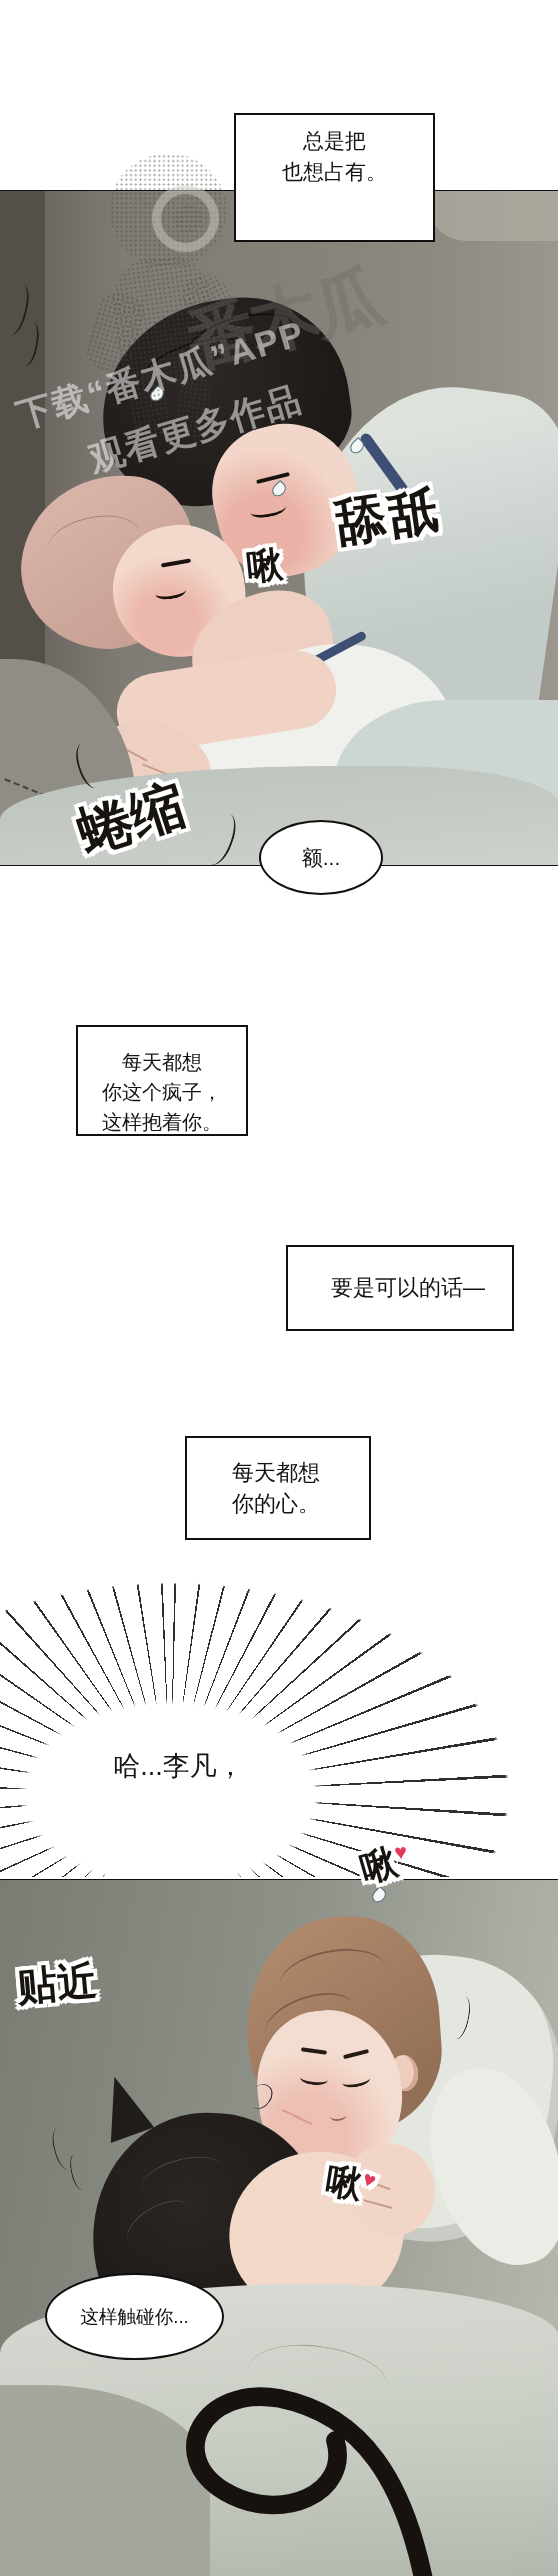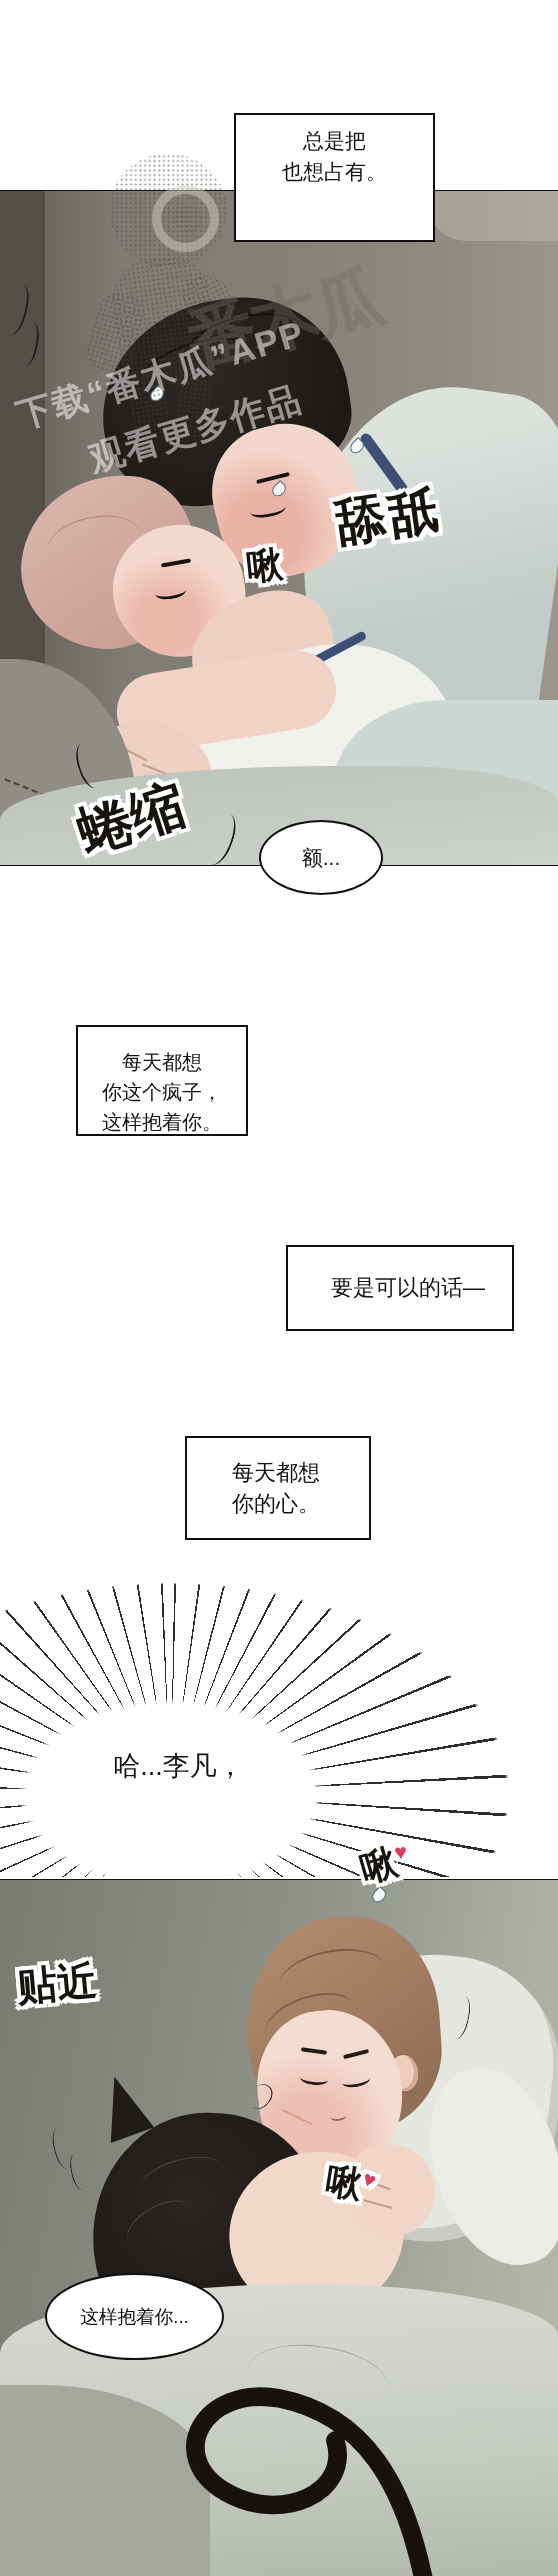--- a/index.html
+++ b/index.html
@@ -182,17 +182,17 @@
   </div>
 
   <div class="sfx" style="left:361px;top:1840px;font-size:36px;transform:rotate(-16deg);">
     <span>啾</span><span class="heart">♥</span>
   </div>
   <div class="sfx" style="left:17px;top:1956px;font-size:40px;transform:rotate(-5deg);">贴近</div>
   <div class="sfx" style="left:326px;top:2160px;font-size:36px;transform:rotate(9deg);">
     <span>啾</span><span class="heart">♥</span>
   </div>
   <div class="bubble" style="left:45px;top:2273px;width:179px;height:87px;font-size:18.6px;">
-    <span>这样抱着你...</span>
+    <span>这样触碰你...</span>
   </div>
 
 </div>
 
 
 </body></html>

